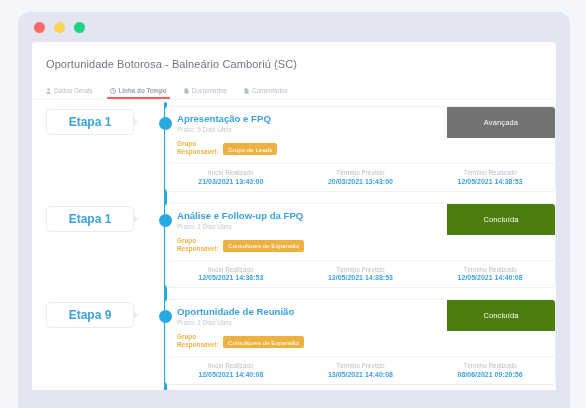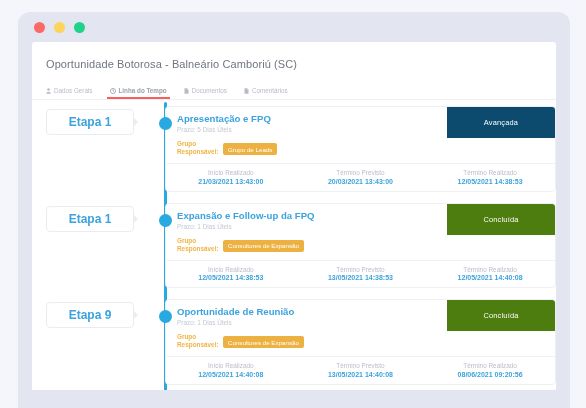--- a/index.html
+++ b/index.html
@@ -198,21 +198,21 @@
     flex: 0 0 auto;
     width: 108px;
     display: flex;
     align-items: center;
     justify-content: center;
     font-size: 7.4px;
     color: #ffffff;
     letter-spacing: .2px;
     cursor: pointer;
   }
-  .status.avancada  { background: #0c4a6e; }
+  .status.avancada  { background: #737373; }
   .status.concluida { background: #4d7c0f; }
 
   
   .grupo {
     display: flex;
     align-items: flex-start;
     padding: 2px 11px 7px 11px;
     gap: 10px;
   }
   .grupo-label {
@@ -350,21 +350,21 @@
       </div>
     </div>
     </div>
           </div>
           <div class="row">
     <div class="etapa">Etapa 1</div>
     <div class="node"></div>
     <div class="card ">
       <div class="card-head">
         <div class="card-head-text">
-          <div class="card-title">Expansão e Follow-up da FPQ</div>
+          <div class="card-title">Análise e Follow-up da FPQ</div>
           <div class="card-prazo">Prazo: 1 Dias Úteis</div>
         </div>
         <div class="status concluida">Concluída</div>
       </div>
 
     <div class="grupo">
       <div class="grupo-label">
         <span>Grupo</span><br>
         <span>Responsável:</span>
       </div>

